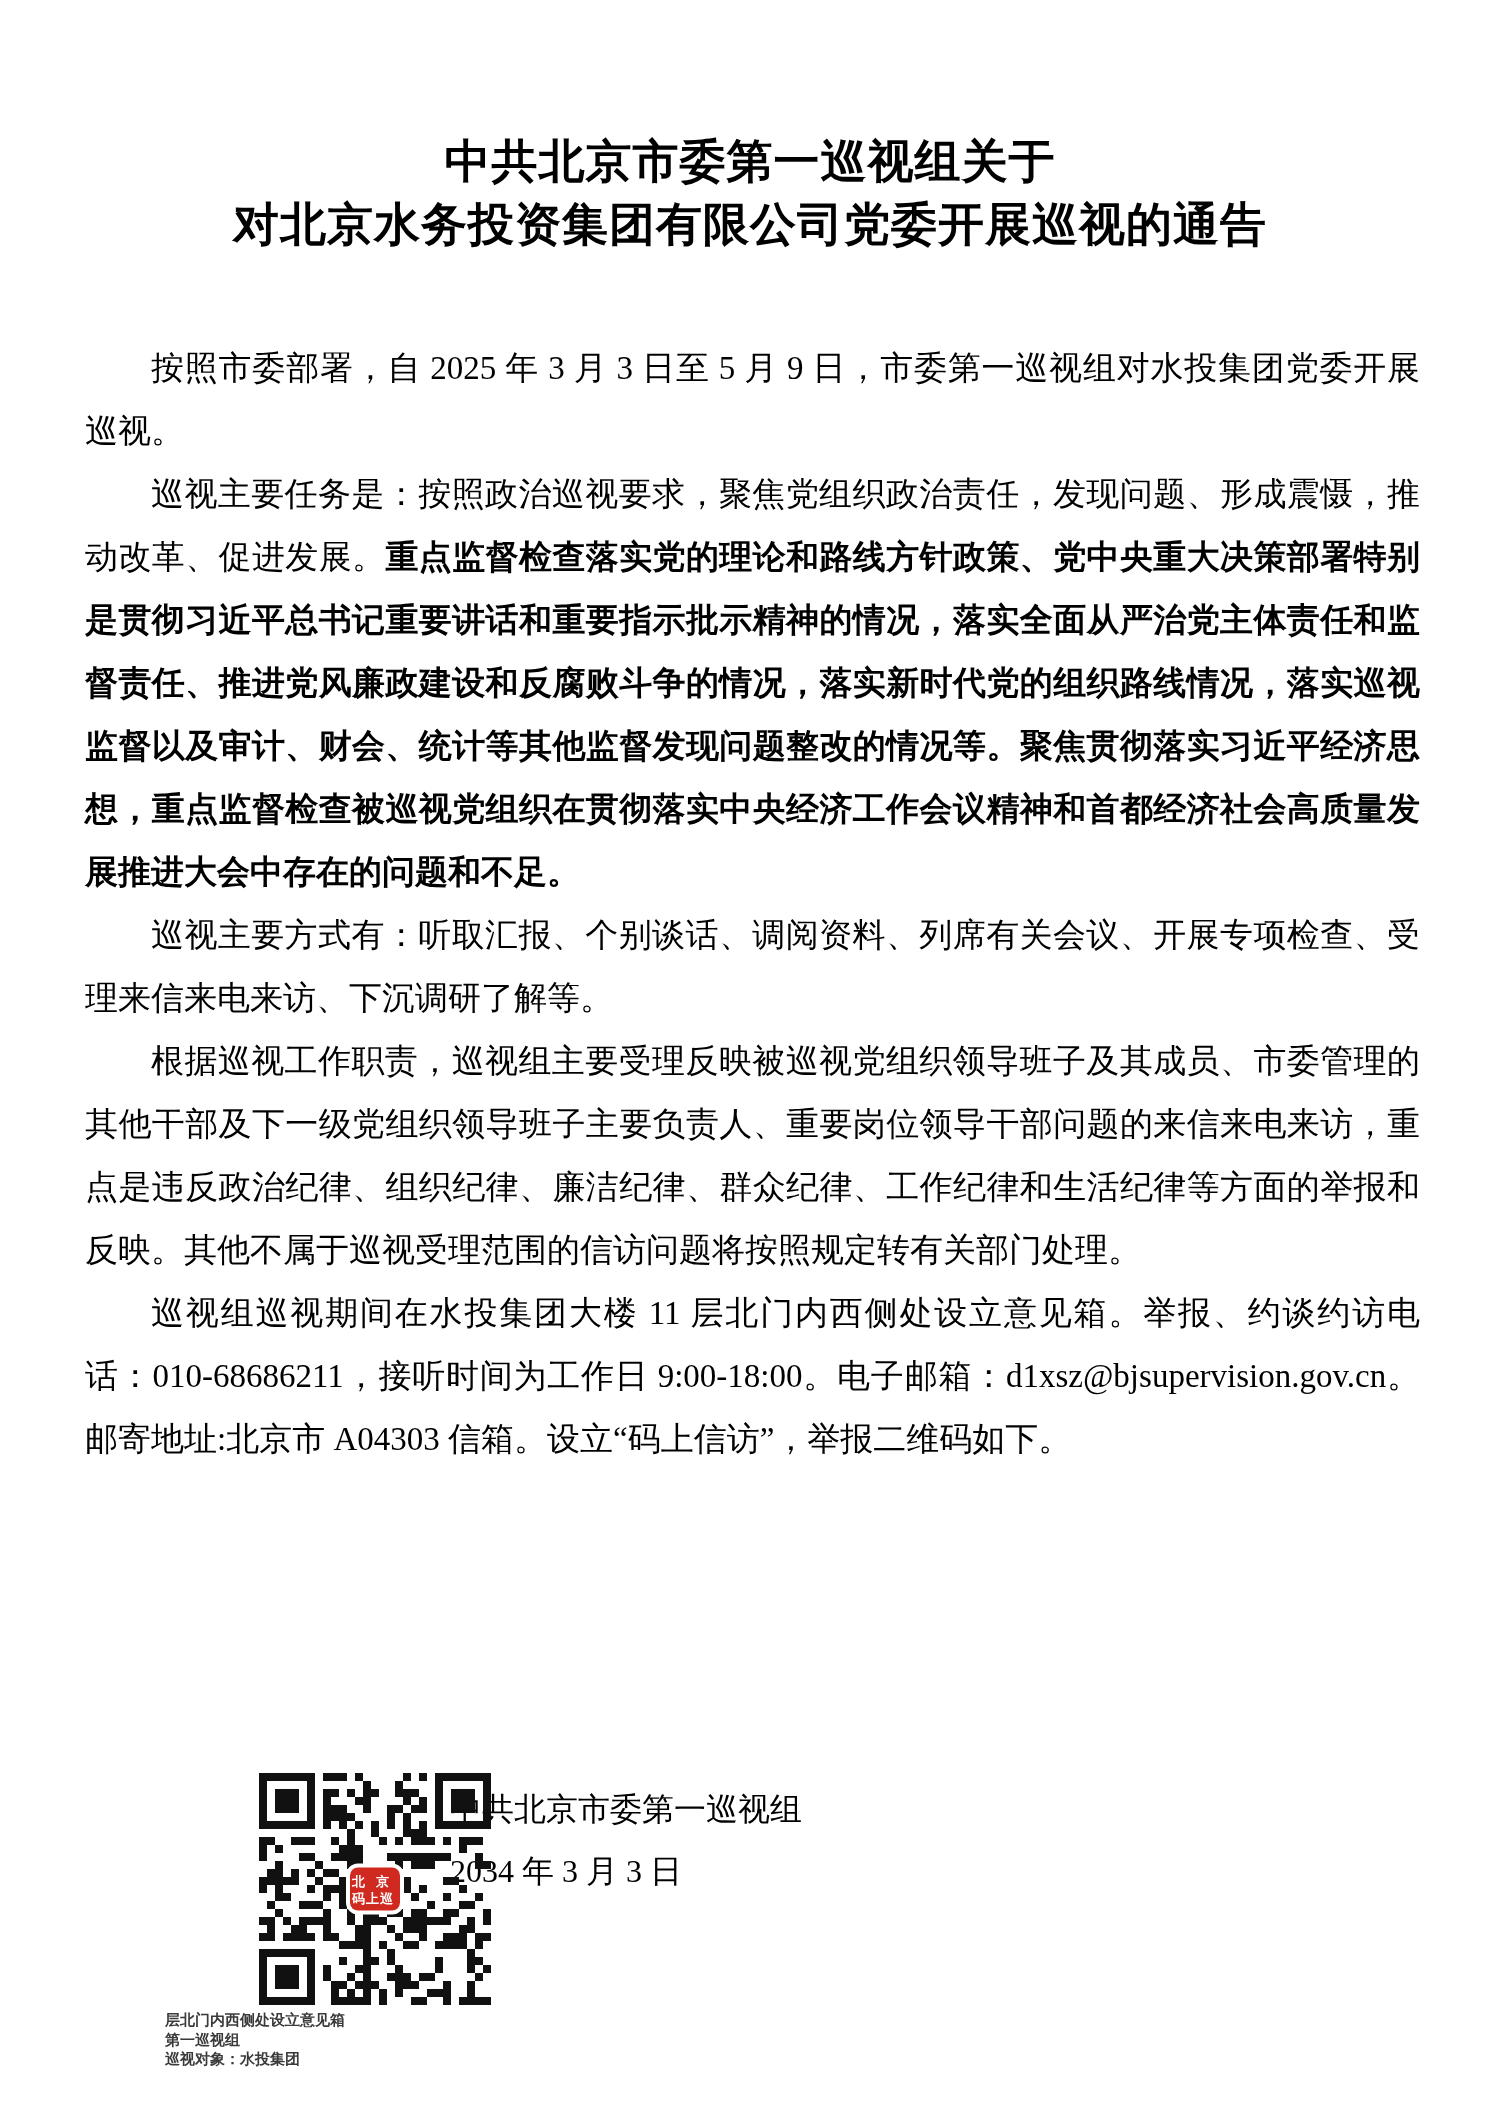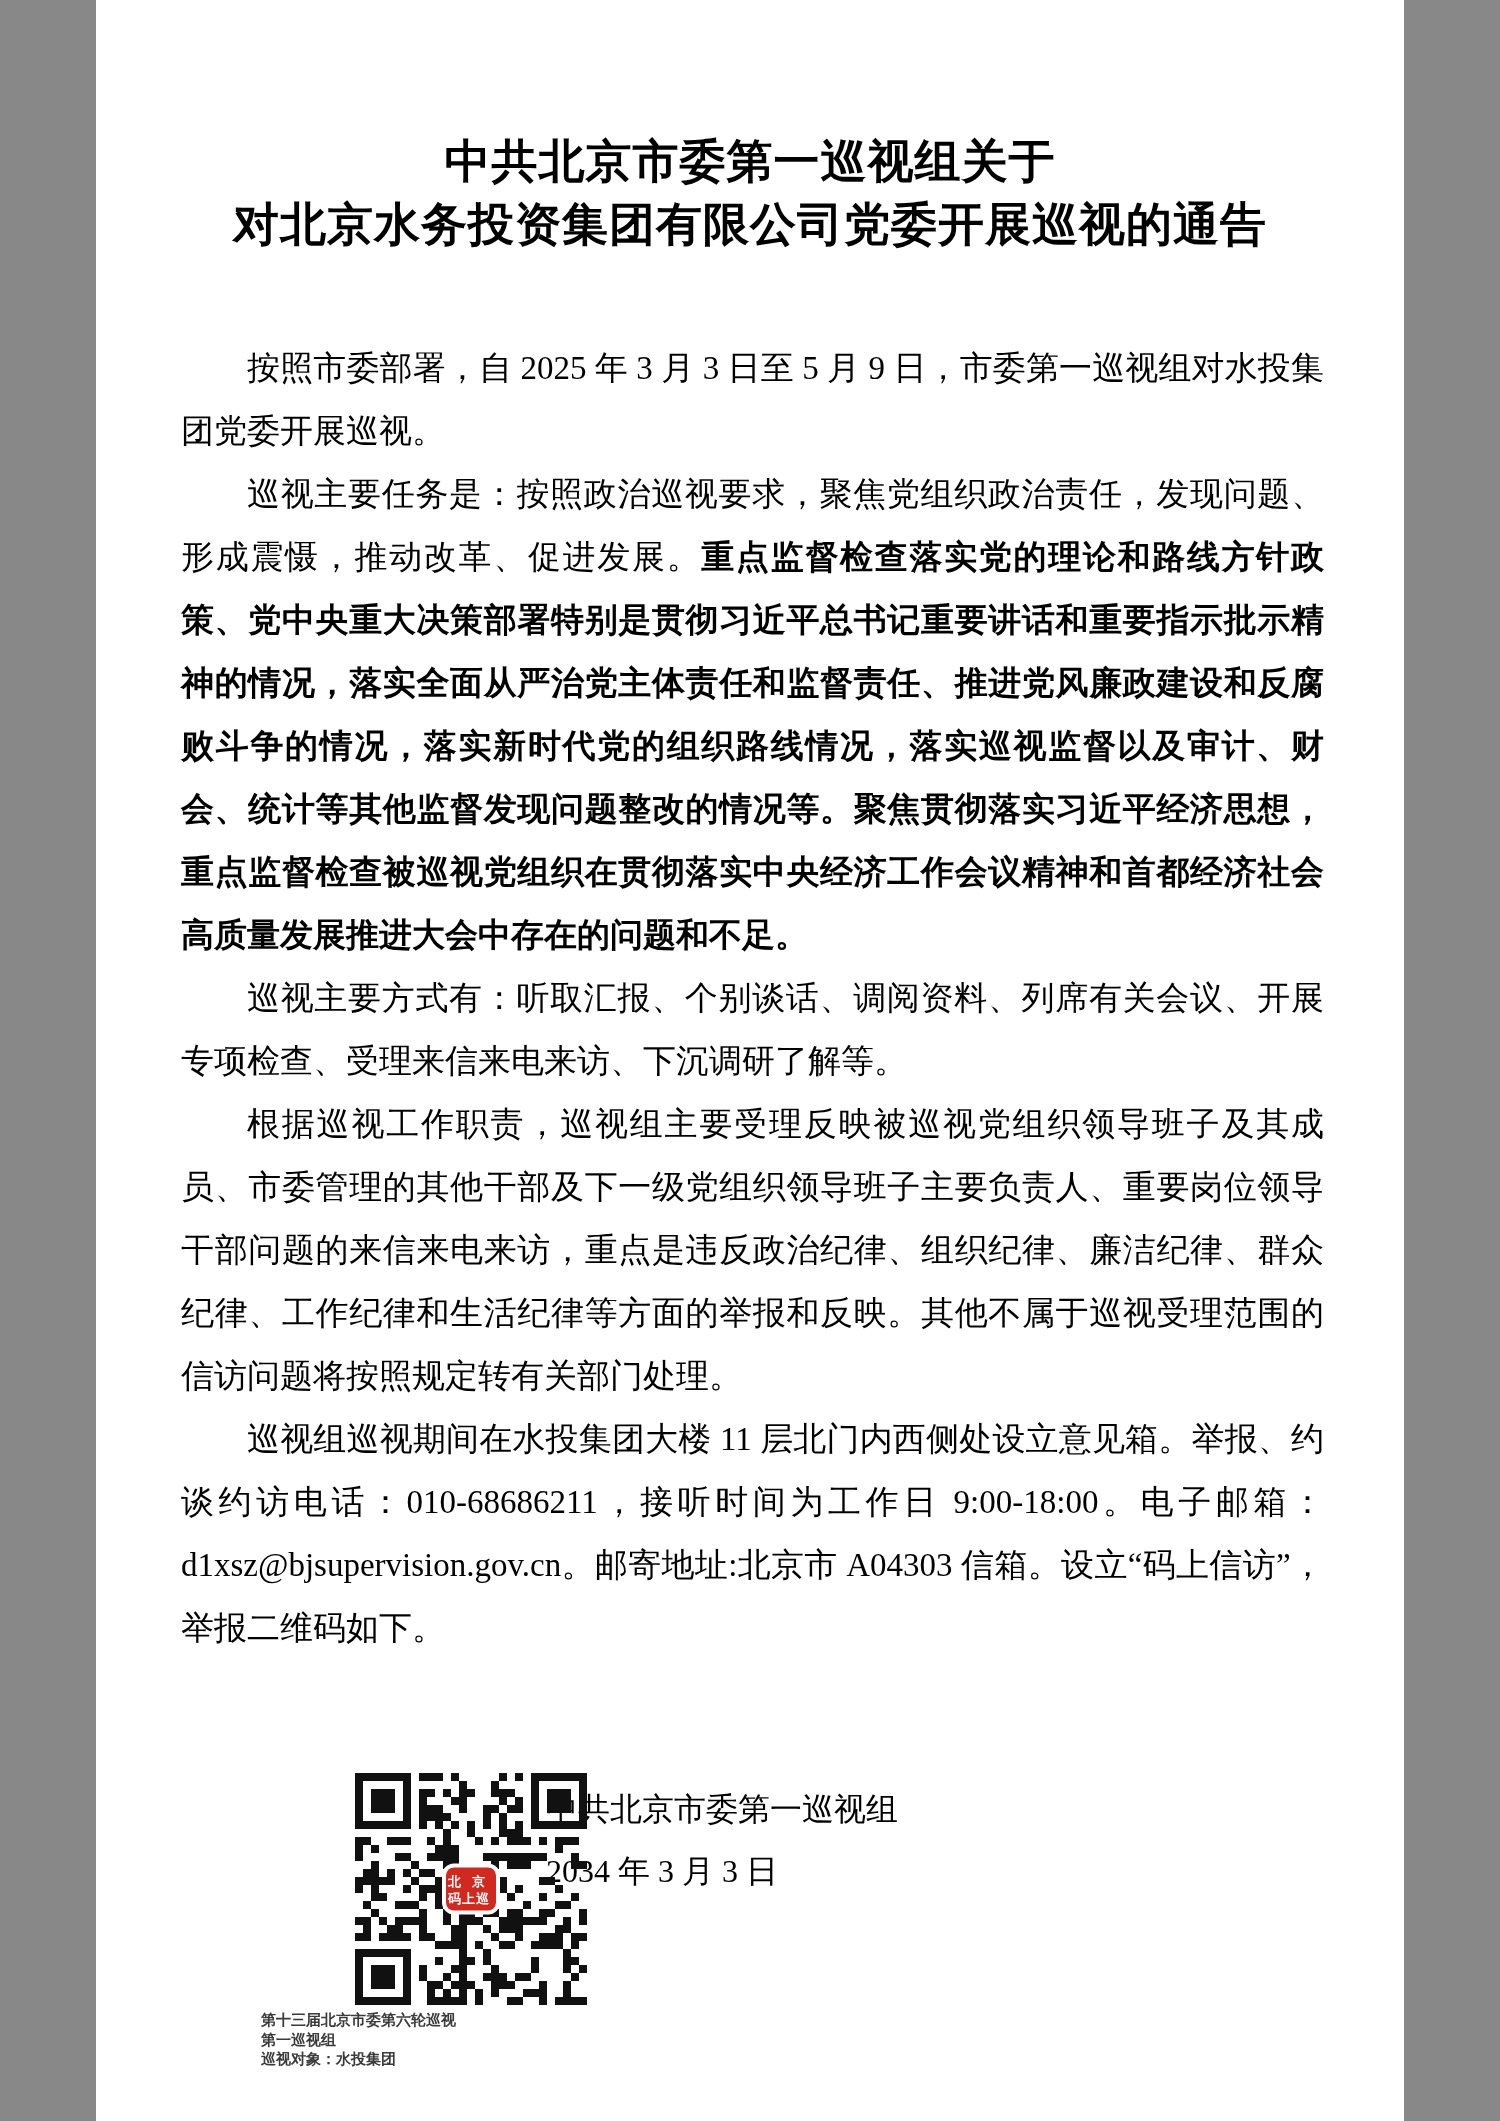--- a/index.html
+++ b/index.html
@@ -1,18 +1,18 @@
 <!DOCTYPE html>
 <html><head>
 <meta charset="utf-8">
 <style>
   html,body{margin:0;padding:0;background:#888;}
   .page{
     position:relative;
-    width:1308px;height:2121px;
+    width:1500px;height:2121px;
     margin:0 auto;
     background:#ffffff;
     font-family:"Liberation Serif","DejaVu Serif",serif;
     color:#000;
     overflow:hidden;
   }
   .title{
     margin:0;
     padding:130px 60px 0 60px;
     text-align:center;
@@ -487,19 +487,19 @@
           <rect x="208" y="224" width="8" height="8" fill="#111111"></rect>
           <rect x="216" y="224" width="8" height="8" fill="#111111"></rect>
           <rect x="224" y="224" width="8" height="8" fill="#111111"></rect>
         </svg>
       <div class="qr-badge" style="background: rgb(208, 42, 32);">
         <span class="l1">北京</span>
         <span class="l2">码上巡</span>
       </div>
     </div>
     <div class="qr-captions">
-      <span class="qr-caption-line">第十三届北京市委第六轮巡视</span>
+      <span class="qr-caption-line">层北门内西侧处设立意见箱</span>
       <span class="qr-caption-line">第一巡视组</span>
       <span class="qr-caption-line">巡视对象：水投集团</span>
     </div>
   </div>
 
 </div>
 
 </body></html>

